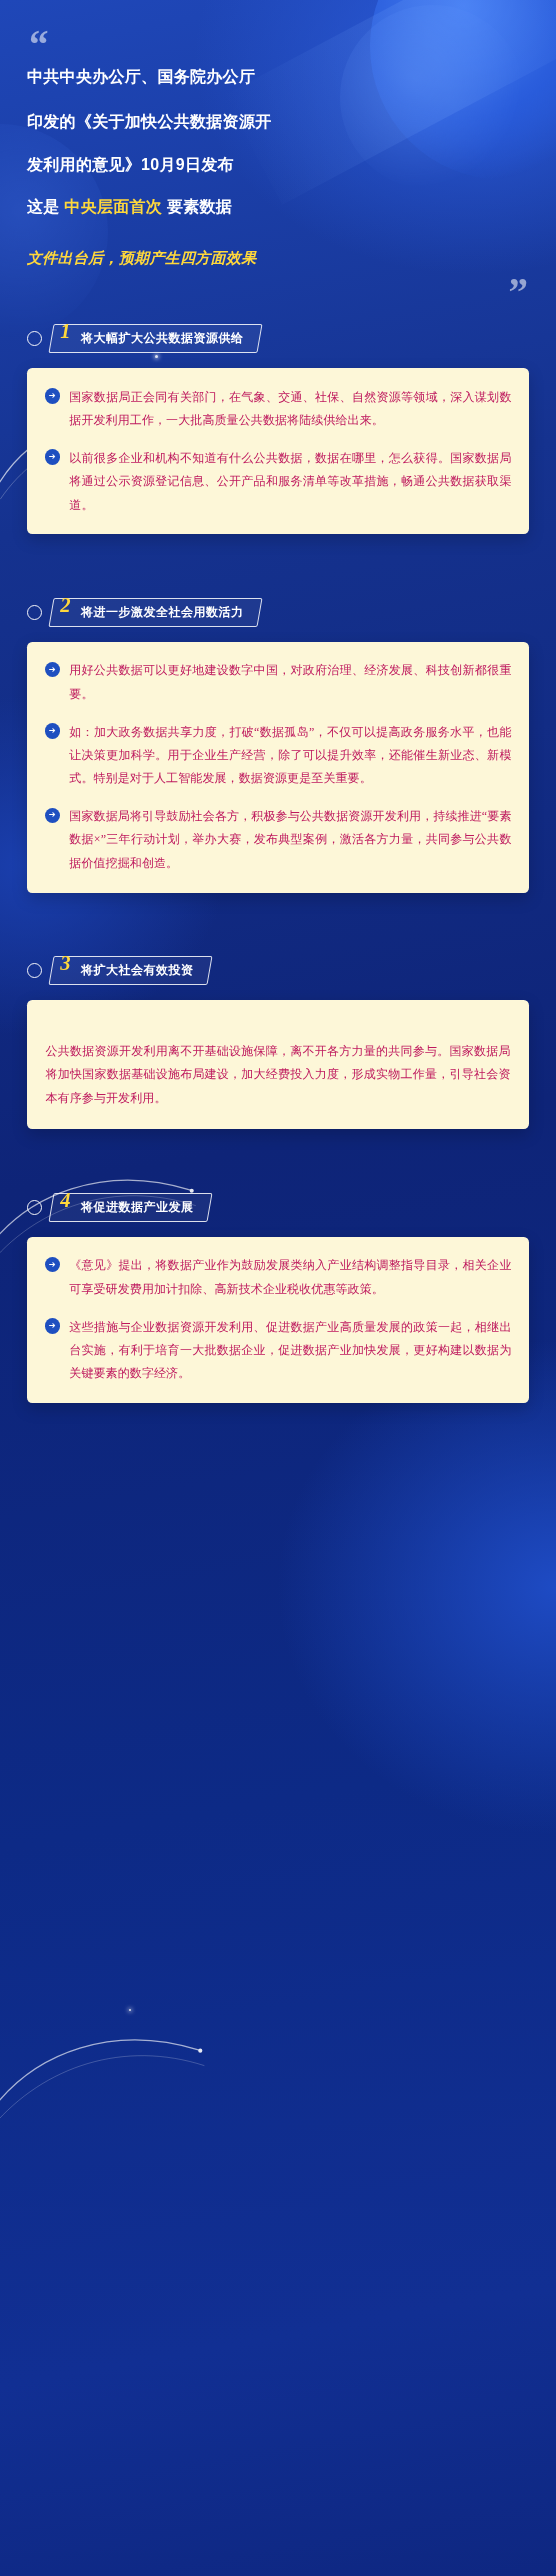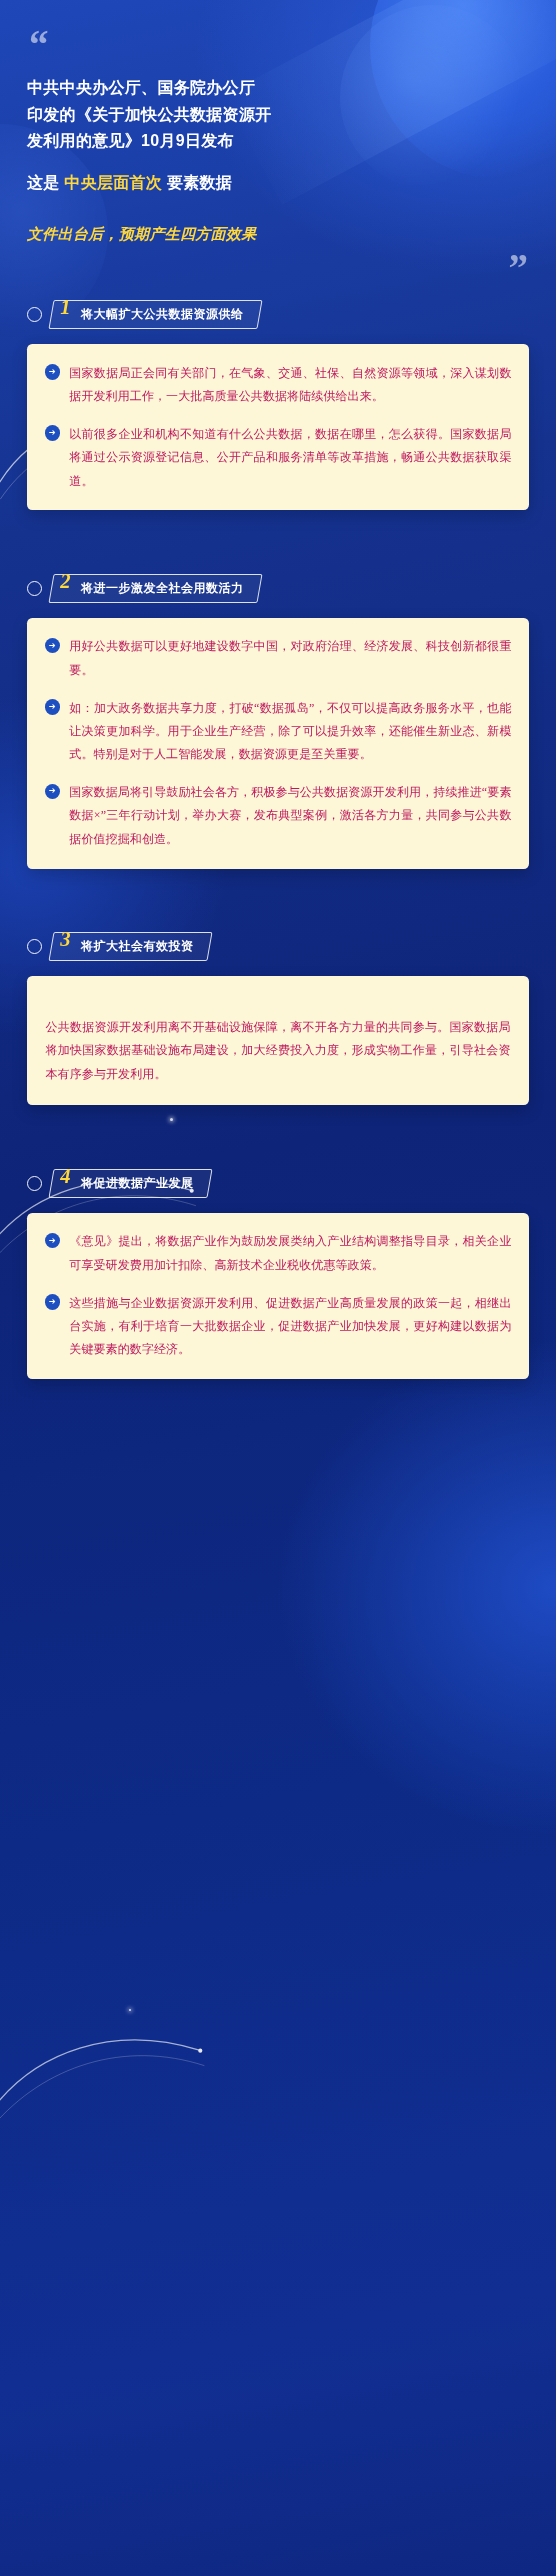--- a/index.html
+++ b/index.html
@@ -75,21 +75,21 @@
   }
   .quote-open { margin-left: 2.1px; }
   .quote-close { text-align: right; margin-right: 3.1px; margin-top: 7.2px; }
 
   .hero-line {
     color: #ffffff;
     font-size: 16px;
     line-height: 1.62;
     font-weight: 700;
     letter-spacing: 0.3px;
-    margin-top: 17px;
+    margin-top: 6px;
   }
   .hero-line.second {
     margin-top: 15.5px;
   }
   .hl-yellow {
     color: #ffd83b;
     text-align: right;
   }
   .hero-line.third {
     margin-top: 27px;
@@ -228,22 +228,22 @@
 
   <div class="spark" style="left:155px; top:355px;"></div>
   <div class="spark" style="left:62px; top:392px; width:2.1px;height:2.1px;"></div>
   <div class="spark" style="left:170px; top:1118px;"></div>
   <div class="spark" style="left:129px; top:2009px; width:2.1px;height:2.1px;"></div>
 
   <div class="hero">
     <div class="quote-open">“</div>
 
     <div class="hero-line">中共中央办公厅、国务院办公厅</div>
-    <div class="hero-line" style="margin-top:1px;">印发的《关于加快公共数据资源开</div>
-    <div class="hero-line" style="margin-top:0;">发利用的意见》10月9日发布</div>
+    <div class="hero-line" style="margin-top:19px;">印发的《关于加快公共数据资源开</div>
+    <div class="hero-line" style="margin-top:17px;">发利用的意见》10月9日发布</div>
 
     <div class="hero-line second">
       <span>这是 </span><span class="hl-yellow">中央层面首次</span><span> 要素数据</span>
     </div>
 
     <div class="hero-line third">文件出台后，预期产生四方面效果</div>
 
     <div class="quote-close">”</div>
   </div>
 

